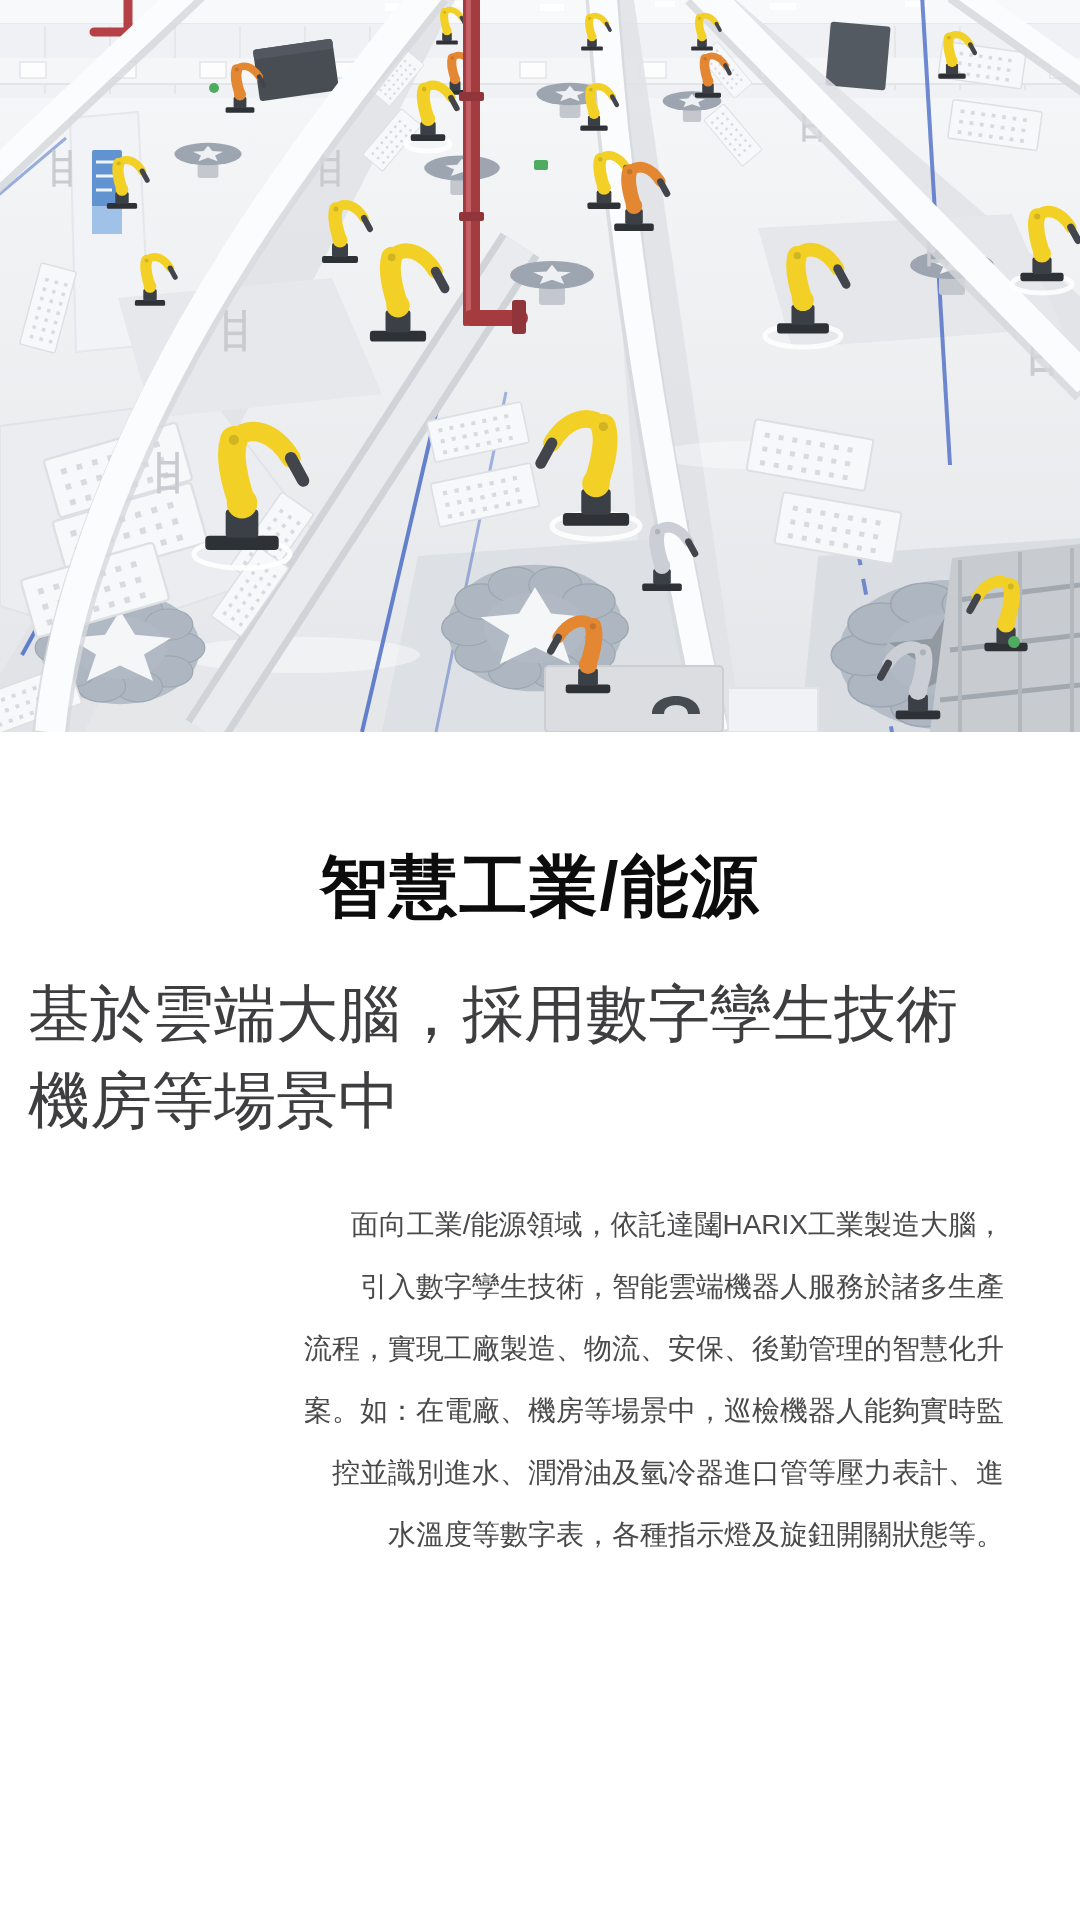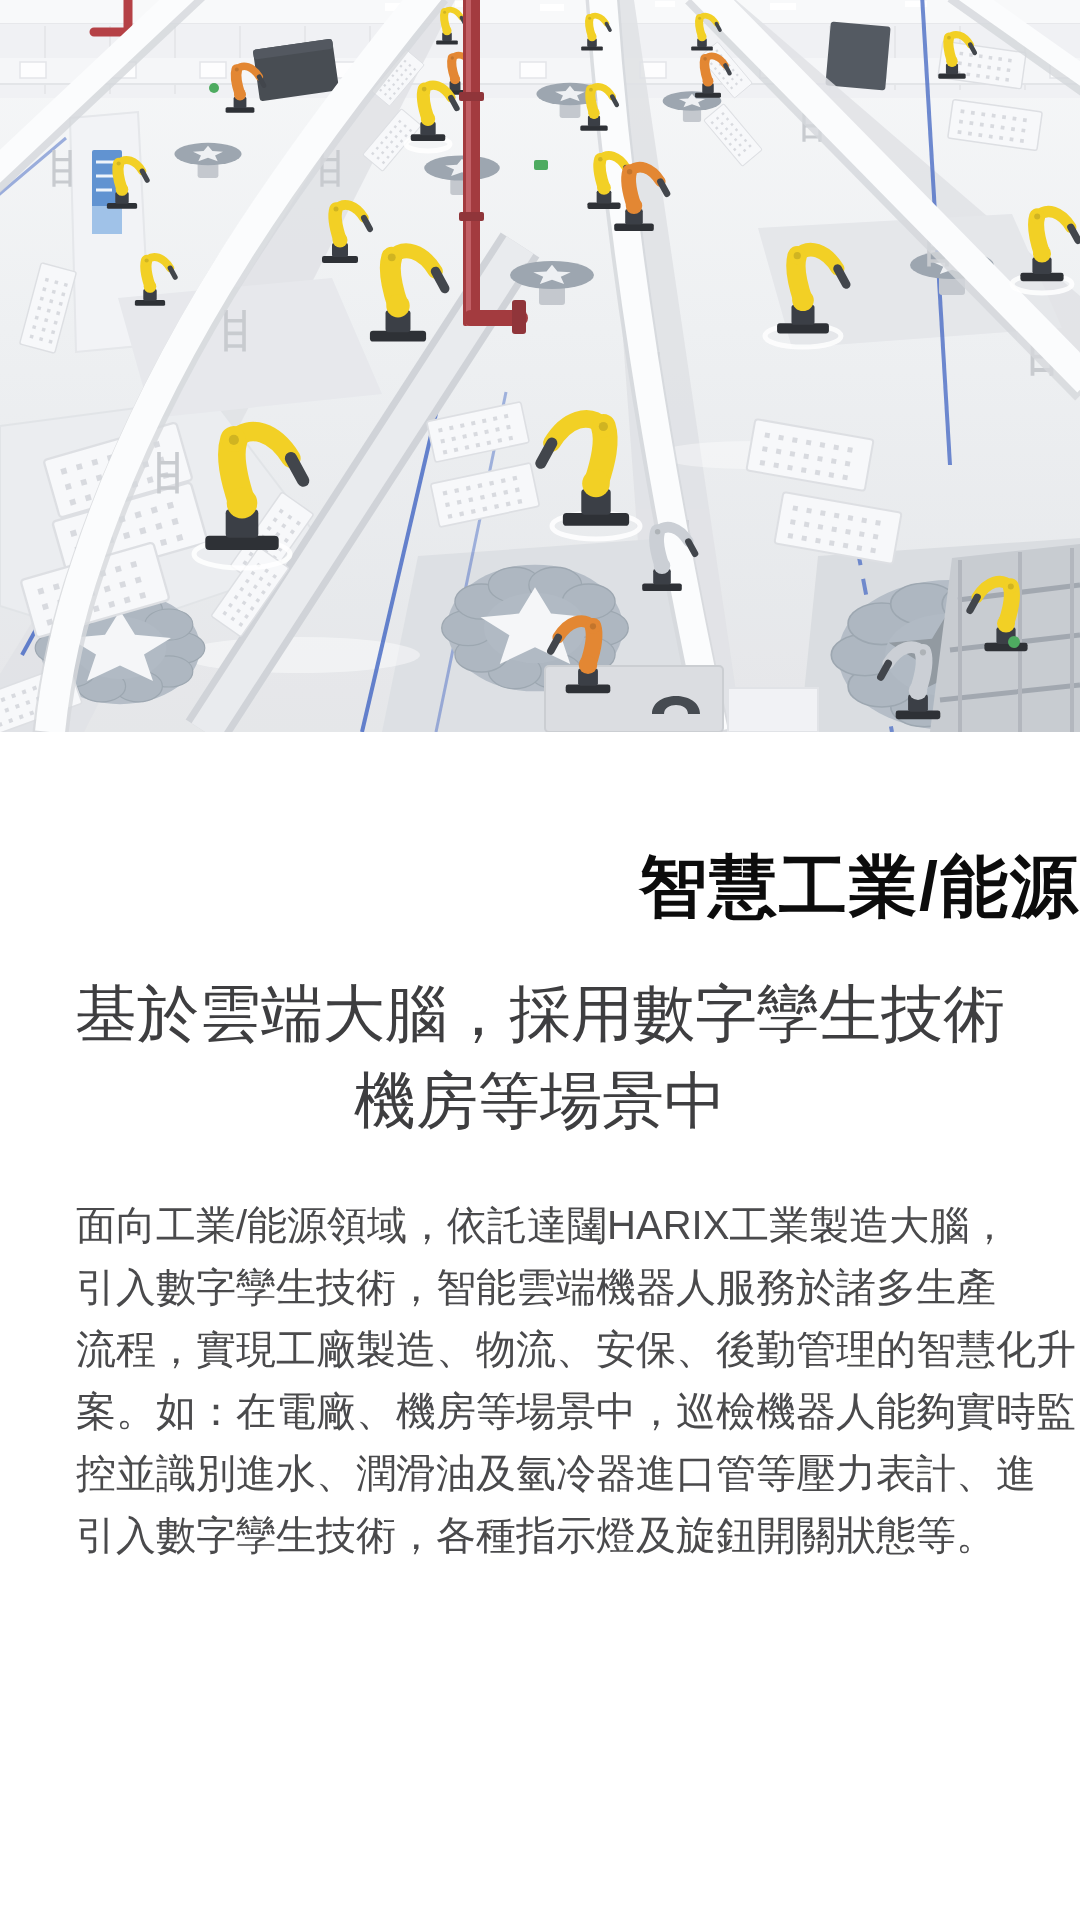--- a/index.html
+++ b/index.html
@@ -9,41 +9,41 @@
     height:1911px;
     margin:0 auto;
     background:#ffffff;
     overflow:hidden;
     font-family:"Liberation Sans","DejaVu Sans",sans-serif;
   }
   .hero{width:1080px;height:732px;overflow:hidden;}
   .hero svg{display:block;}
   .title{
     margin:120px 0 0 0;
-    text-align:right;
+    text-align:center;
     font-size:68px;
     line-height:68px;
     font-weight:600;
     letter-spacing:2px;
     color:#0c0c0c;
   }
   .subtitle{
     margin-top:50px;
-    text-align:center;
     font-size:62px;
     line-height:87px;
     font-weight:500;
     color:#3e3e40;
+    padding-left:28px;
   }
   .subtitle .sub-line{white-space:nowrap;}
   .body-text{
     margin-top:50px;
     padding:0 76px;
-    text-align:left;
-    font-size:40px;
+    text-align:right;
+    font-size:28px;
     line-height:62px;
     font-weight:400;
     color:#4a4a4c;
   }
   .body-text .body-line{white-space:nowrap;}
 </style>
 </head>
 <body>
 
 <div class="page">
@@ -311,16 +311,16 @@
     <div class="sub-line">基於雲端大腦，採用數字孿生技術</div>
     <div class="sub-line">機房等場景中</div>
   </div>
 
   <div class="body-text">
     <div class="body-line">面向工業/能源領域，依託達闥HARIX工業製造大腦，</div>
     <div class="body-line">引入數字孿生技術，智能雲端機器人服務於諸多生產</div>
     <div class="body-line">流程，實現工廠製造、物流、安保、後勤管理的智慧化升</div>
     <div class="body-line">案。如：在電廠、機房等場景中，巡檢機器人能夠實時監</div>
     <div class="body-line">控並識別進水、潤滑油及氫冷器進口管等壓力表計、進</div>
-    <div class="body-line">引入數字孿生技術，各種指示燈及旋鈕開關狀態等。</div>
+    <div class="body-line">水溫度等數字表，各種指示燈及旋鈕開關狀態等。</div>
   </div>
 
 </div>
 
 </body></html>

